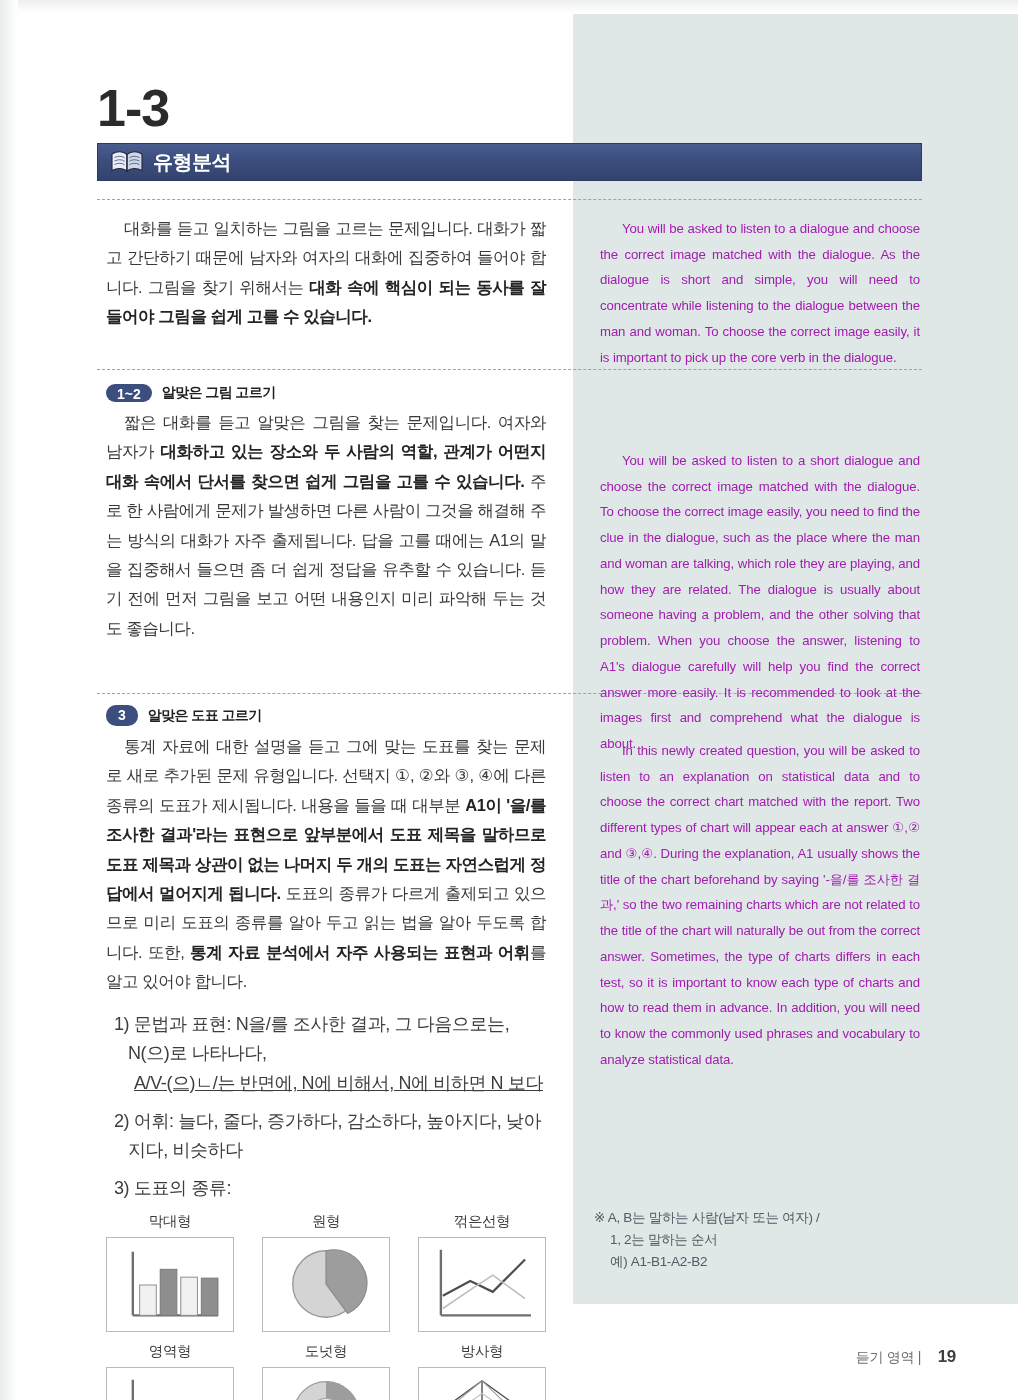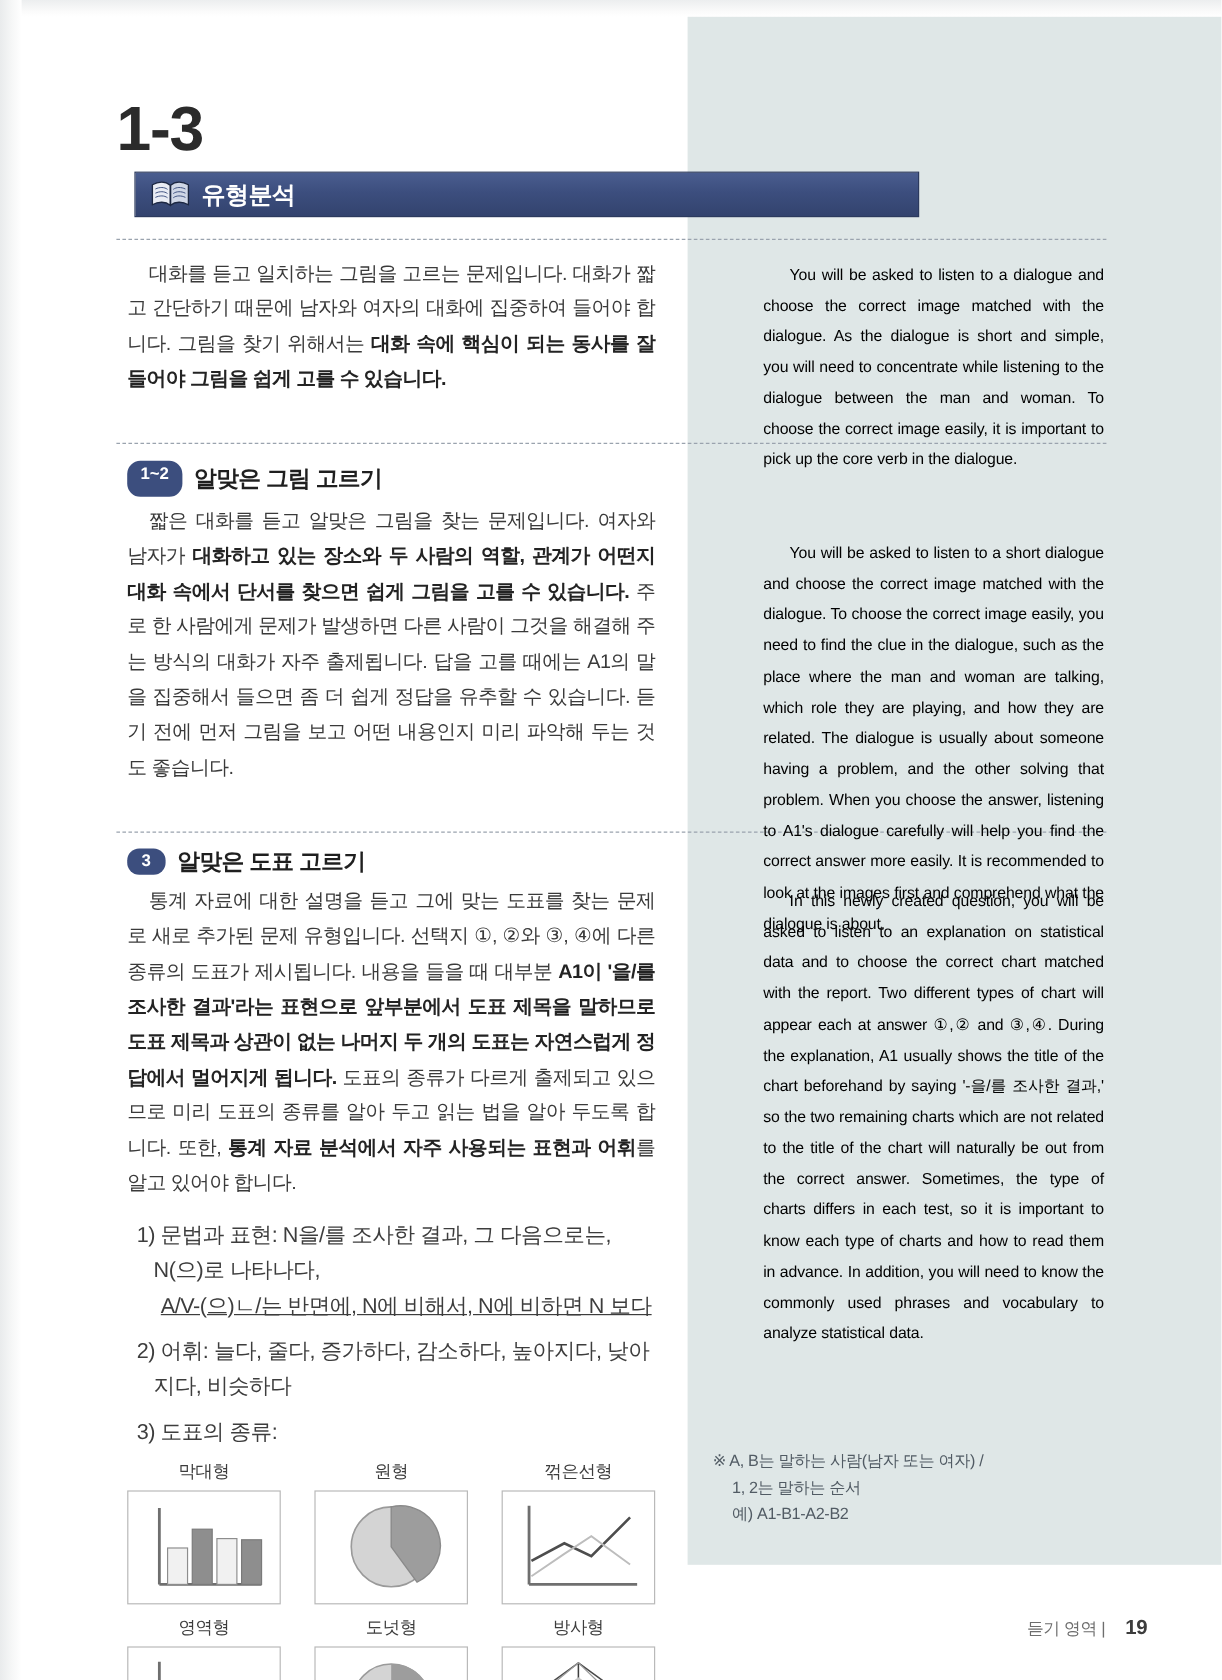--- a/index.html
+++ b/index.html
@@ -56,23 +56,23 @@
     font-size: 52px;
     font-weight: bold;
     color: #2b2b2b;
     letter-spacing: -1px;
     font-family: "Liberation Sans", sans-serif;
   }
 
   
   .banner {
     position: absolute;
-    left: 112px;
+    left: 97px;
     top: 143px;
-    width: 654px;
+    width: 825px;
     height: 38px;
     background: linear-gradient(to bottom, #4a5d8f 0%, #3c4e7e 45%, #33436e 100%);
     border: 1px solid #2c3a5e;
     display: flex;
     align-items: center;
     padding-left: 12px;
   }
   .banner-icon {
     width: 34px; height: 24px;
     margin-right: 9px;
@@ -121,23 +121,23 @@
     background: #3c4e7e;
     color: #ffffff;
     font-size: 14px;
     font-weight: bold;
     border-radius: 10px;
     padding: 2px 12px 3px;
     line-height: 1.15;
     letter-spacing: 0px;
     white-space: nowrap;
   }
-  .badge.round { border-radius: 11px; padding: 2px 11px 12px; }
+  .badge.round { border-radius: 11px; padding: 2px 11px 0; }
   .sub-title {
-    font-size: 19px;
+    font-size: 14px;
     font-weight: bold;
     color: #1f1f1f;
     letter-spacing: -0.6px;
   }
 
   
   .ko-list {
     margin-top: 14px;
     font-size: 18px;
     line-height: 1.62;
@@ -176,25 +176,24 @@
 
   
   .en-col {
     position: absolute;
     left: 600px;
     width: 320px;
   }
   .en-p {
     font-size: 13.2px;
     line-height: 1.95;
-    color: #000000;
+    color: #a21caf;
     text-align: justify;
     text-indent: 22px;
     letter-spacing: -0.1px;
-    margin-left: 36px;
   }
 
   
   .footnote {
     position: absolute;
     left: 594px;
     top: 1207px;
     width: 320px;
     font-size: 13.5px;
     line-height: 1.62;

